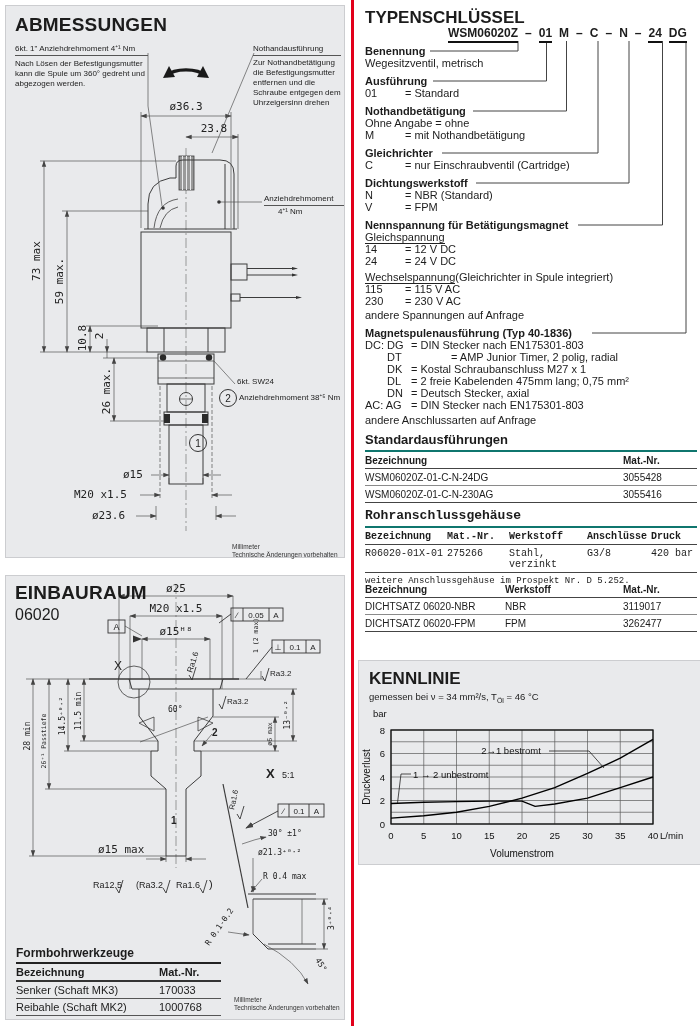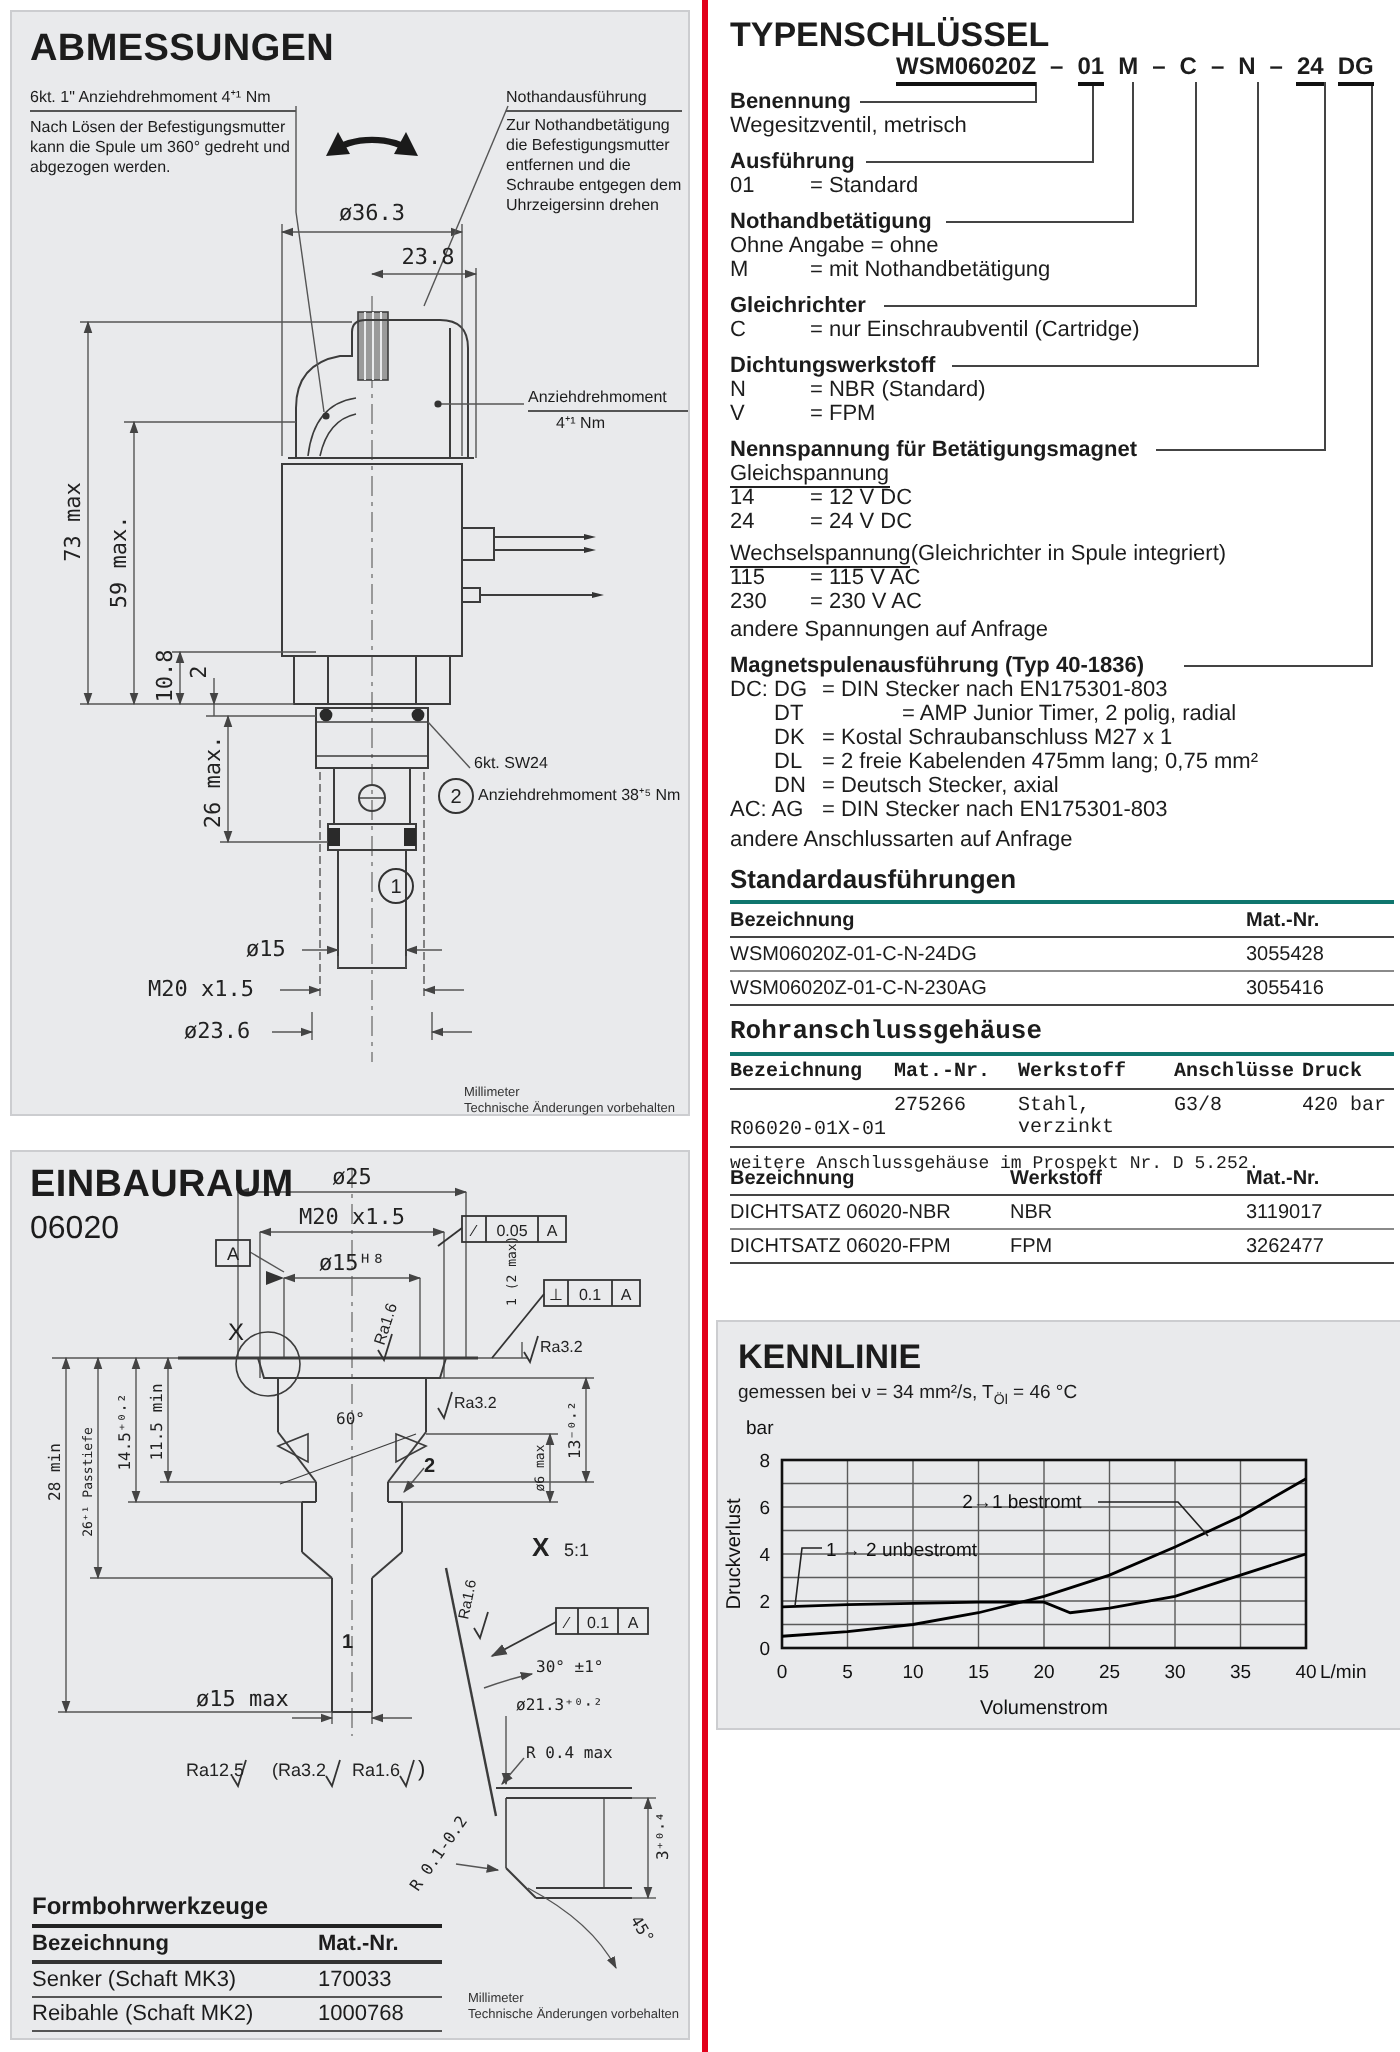--- a/index.html
+++ b/index.html
@@ -490,21 +490,21 @@
 <div class="tbl" style="top:508px;font-family:Liberation Mono, monospace;">
   <div class="tbl-title">Rohranschlussgehäuse</div>
   <div class="trow head">
     <span style="width:82px;">Bezeichnung</span>
     <span style="width:62px;">Mat.-Nr.</span>
     <span style="width:78px;">Werkstoff</span>
     <span style="width:64px;">Anschlüsse</span>
     <span style="width:46px;">Druck</span>
   </div>
   <div class="trow last">
-    <span style="width:82px;margin-top:12px;">R06020-01X-01</span>
+    <span style="width:82px;">R06020-01X-01</span>
     <span style="width:62px;">275266</span>
     <span style="width:78px;">Stahl, verzinkt</span>
     <span style="width:64px;">G3/8</span>
     <span style="width:46px;">420 bar</span>
   </div>
   <div class="tbl-note">weitere Anschlussgehäuse im Prospekt Nr. D 5.252.</div>
 </div>
 
 <div class="tbl" style="top:581px;">
   <div class="trow head">

